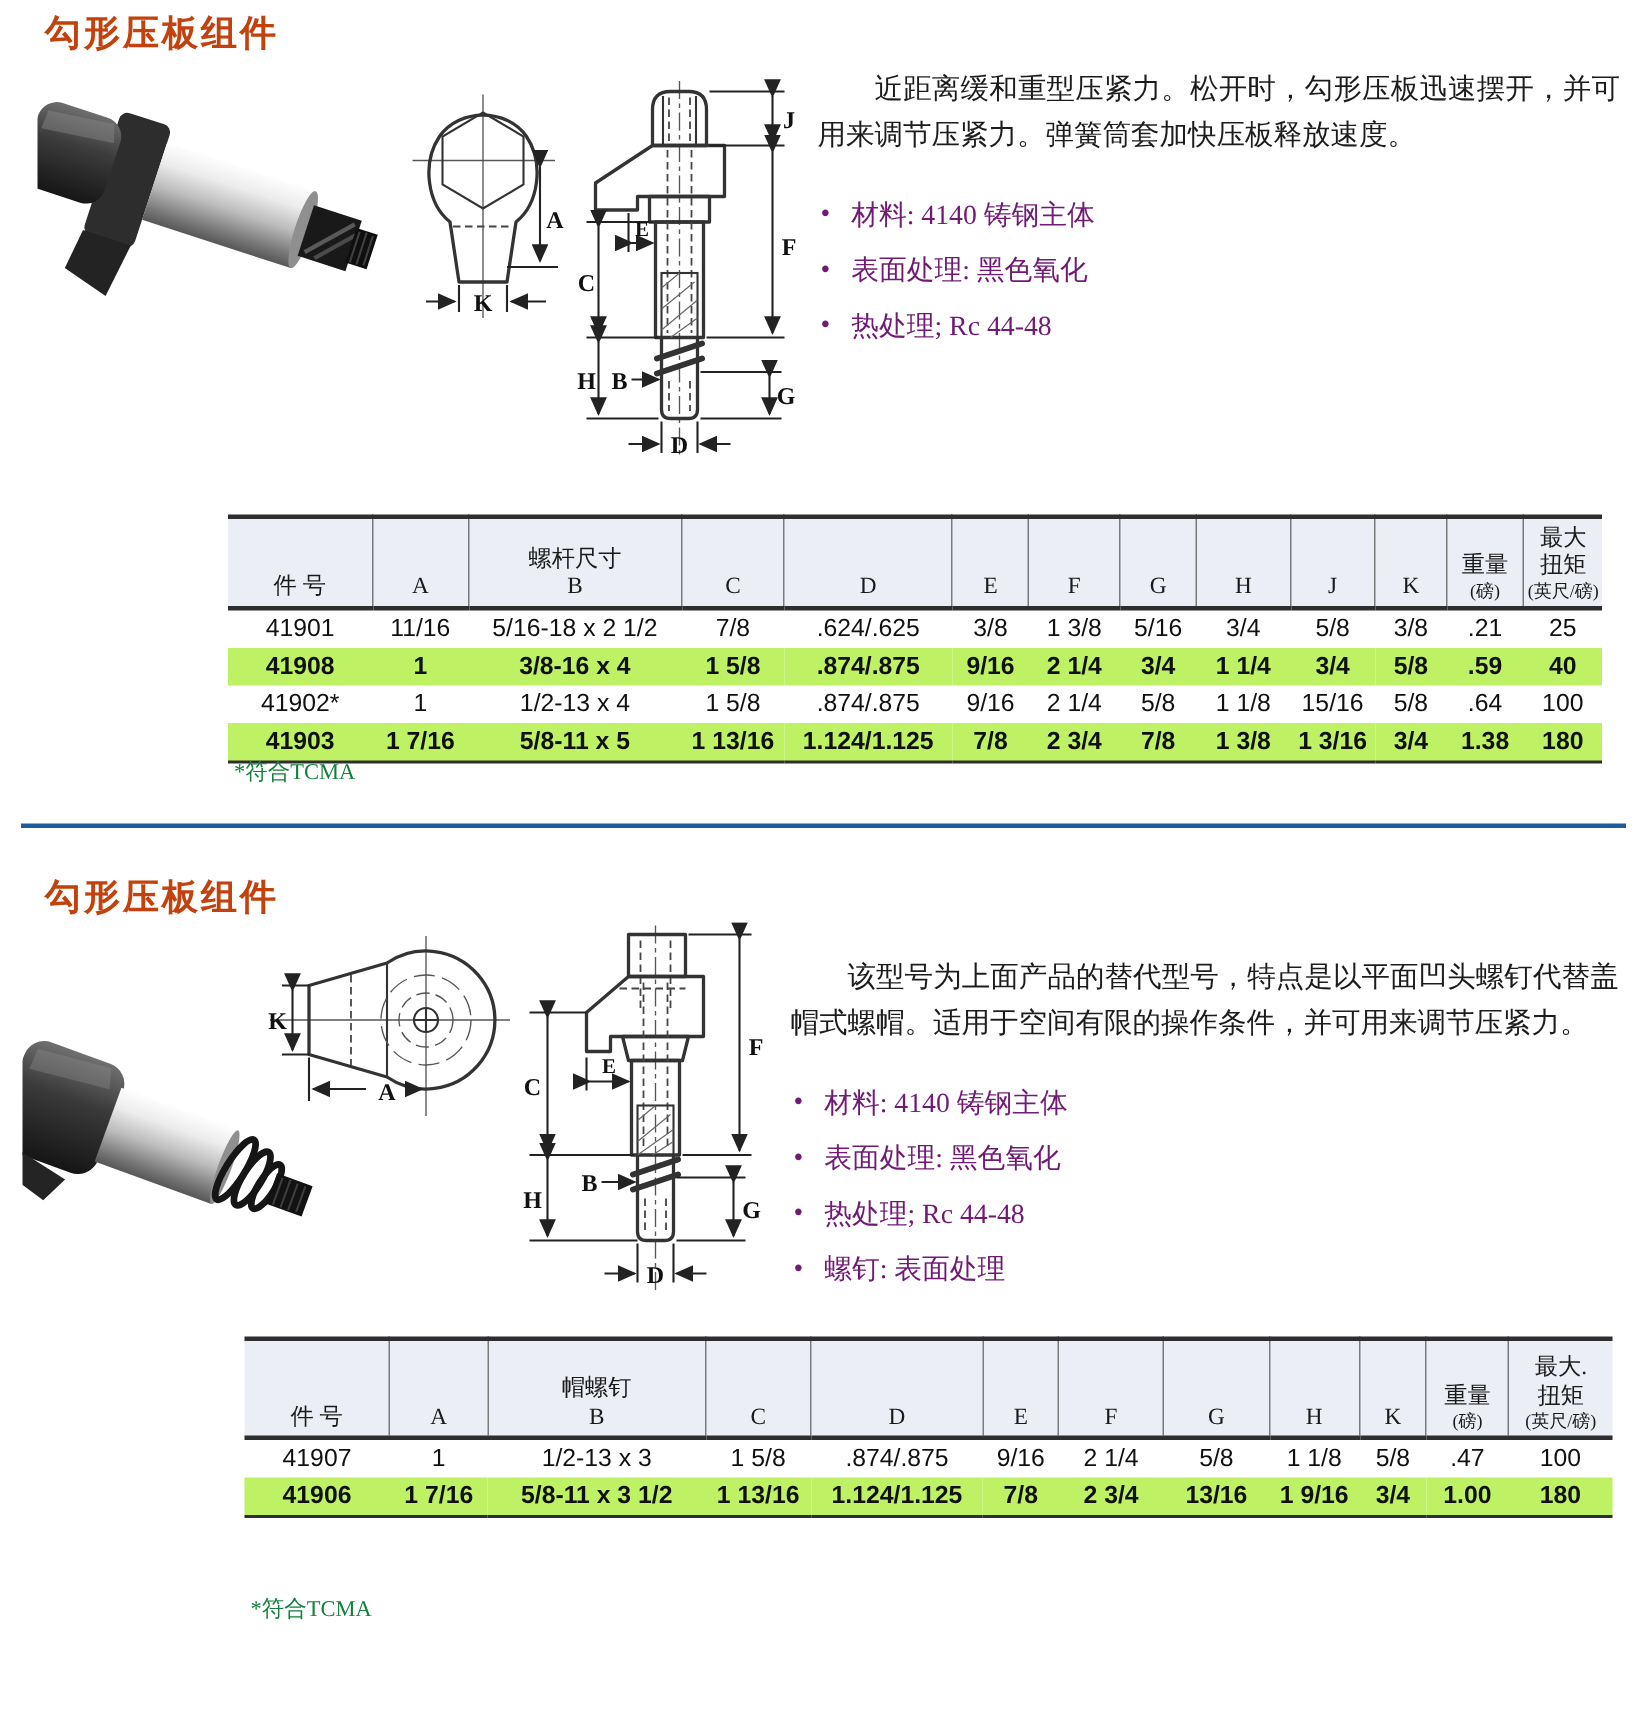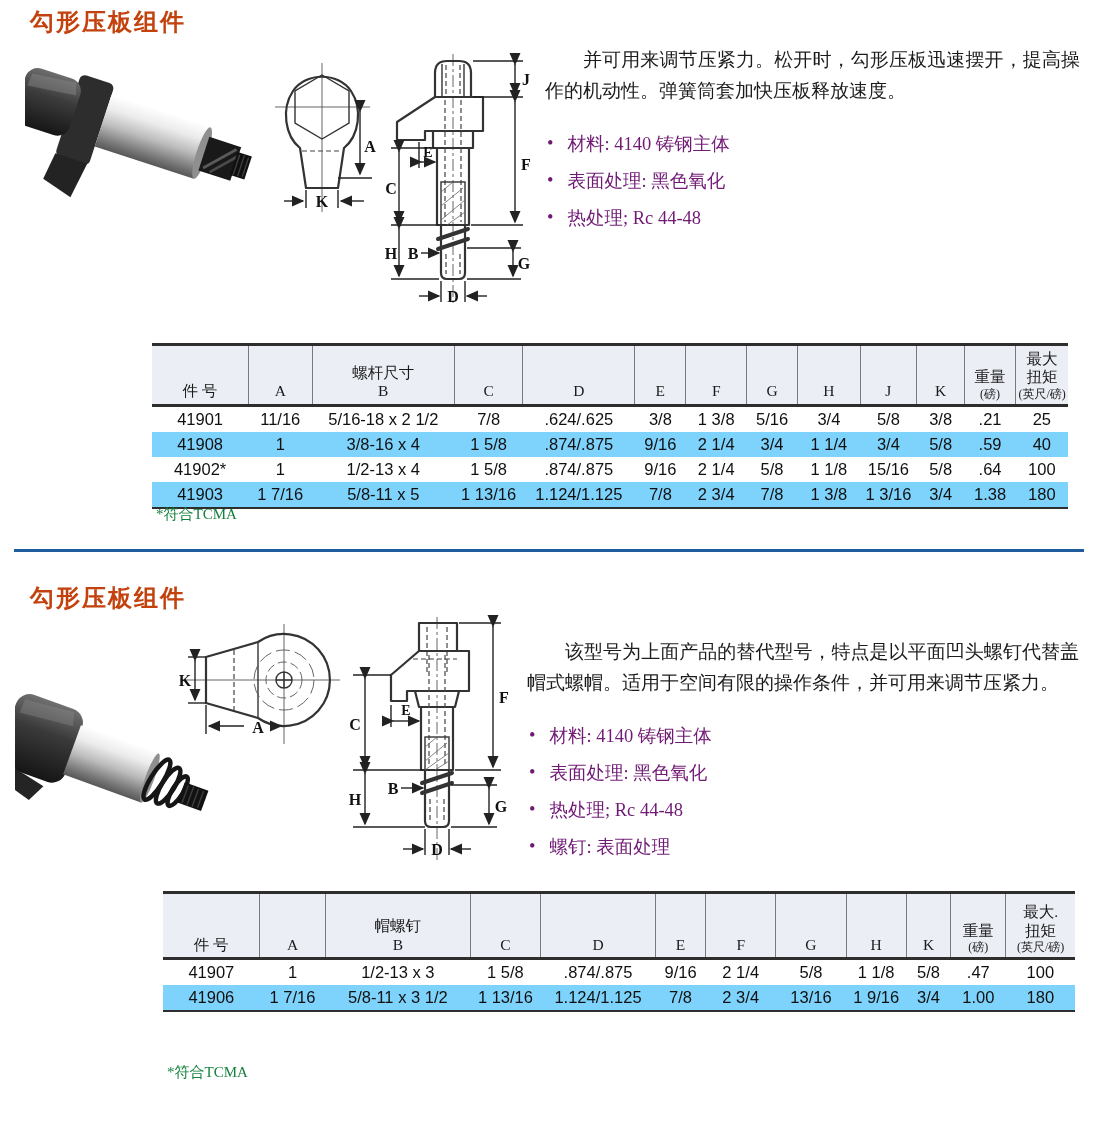--- a/index.html
+++ b/index.html
@@ -12,21 +12,21 @@
   .bullets li{margin:0 0 9px 2px;line-height:28px;}
   .bullets li::before{content:"\2022";margin-right:14px;position:relative;top:-1px;}
   
   .spec-table{border-collapse:collapse;table-layout:fixed;width:100%;border-top:3px solid #2e2e2e;border-bottom:2px solid #2e2e2e;}
   .spec-table thead th{background:#ebeef5;border-bottom:3px solid #2e2e2e;border-left:1px solid #7a7a7a;
     vertical-align:bottom;padding:4px 1px 3px;font-weight:normal;font-family:"Liberation Serif",serif;
     font-size:15.5px;color:#1a1a1a;line-height:1.18;text-align:center;}
   .spec-table thead th:first-child{border-left:none;}
   .spec-table thead .hsmall{font-size:12px;}
   .spec-table tbody td{text-align:center;font-size:16.5px;color:#101010;height:25px;padding:0 1px;white-space:nowrap;}
-  .spec-table tbody tr.stripe{background:#7dd3fc;}
+  .spec-table tbody tr.stripe{background:#bef264;font-weight:bold;}
   .t1 thead tr{height:56px;} .t2 thead tr{height:66px;}
   .footnote{font-family:"Liberation Serif",serif;font-size:15px;color:#15803d;}
   .divider{height:3px;background:#1e5c9c;}
   
   .ol{fill:none;stroke:#333;stroke-width:2.2;stroke-linejoin:round;}
   .ml{fill:none;stroke:#333;stroke-width:1.4;}
   .thin{fill:none;stroke:#555;stroke-width:0.9;}
   .cl{stroke:#555;stroke-width:0.9;}
   .dl{fill:none;stroke:#444;stroke-width:1.2;stroke-dasharray:5 3;}
   .dim{stroke:#222;stroke-width:1.4;fill:none;}
@@ -147,21 +147,21 @@
   <line x1="38" y1="201" x2="56" y2="201" class="dim" marker-end="url(#ah2)"></line>
 
   <line x1="58" y1="229" x2="58" y2="250" class="dim"></line>
     <line x1="82" y1="229" x2="82" y2="250" class="dim"></line>
   <line x1="36" y1="244" x2="56" y2="244" class="dim" marker-end="url(#ah2)"></line>
   <line x1="104" y1="244" x2="84" y2="244" class="dim" marker-end="url(#ah2)"></line>
   <text x="70" y="250" text-anchor="middle" class="dlab">D</text>
 </svg>
 
 <div class="abs desc" style="left:545px;top:44px;width:535px;">
-  <p>并可用来调节压紧力。松开时，勾形压板迅速摆开，提高操作的机动性。弹簧筒套加快压板释放速度。</p>
+  <p>近距离缓和重型压紧力。松开时，勾形压板迅速摆开，并可用来调节压紧力。弹簧筒套加快压板释放速度。</p>
   <ul class="bullets">
     <li>材料: 4140 铸钢主体</li>
     <li>表面处理: 黑色氧化</li>
     <li>热处理; Rc 44-48</li>
   </ul>
 </div>
 
 <div class="abs" style="left:152px;top:343px;width:916px;">
   <table id="table1" class="spec-table t1">
       <colgroup>

